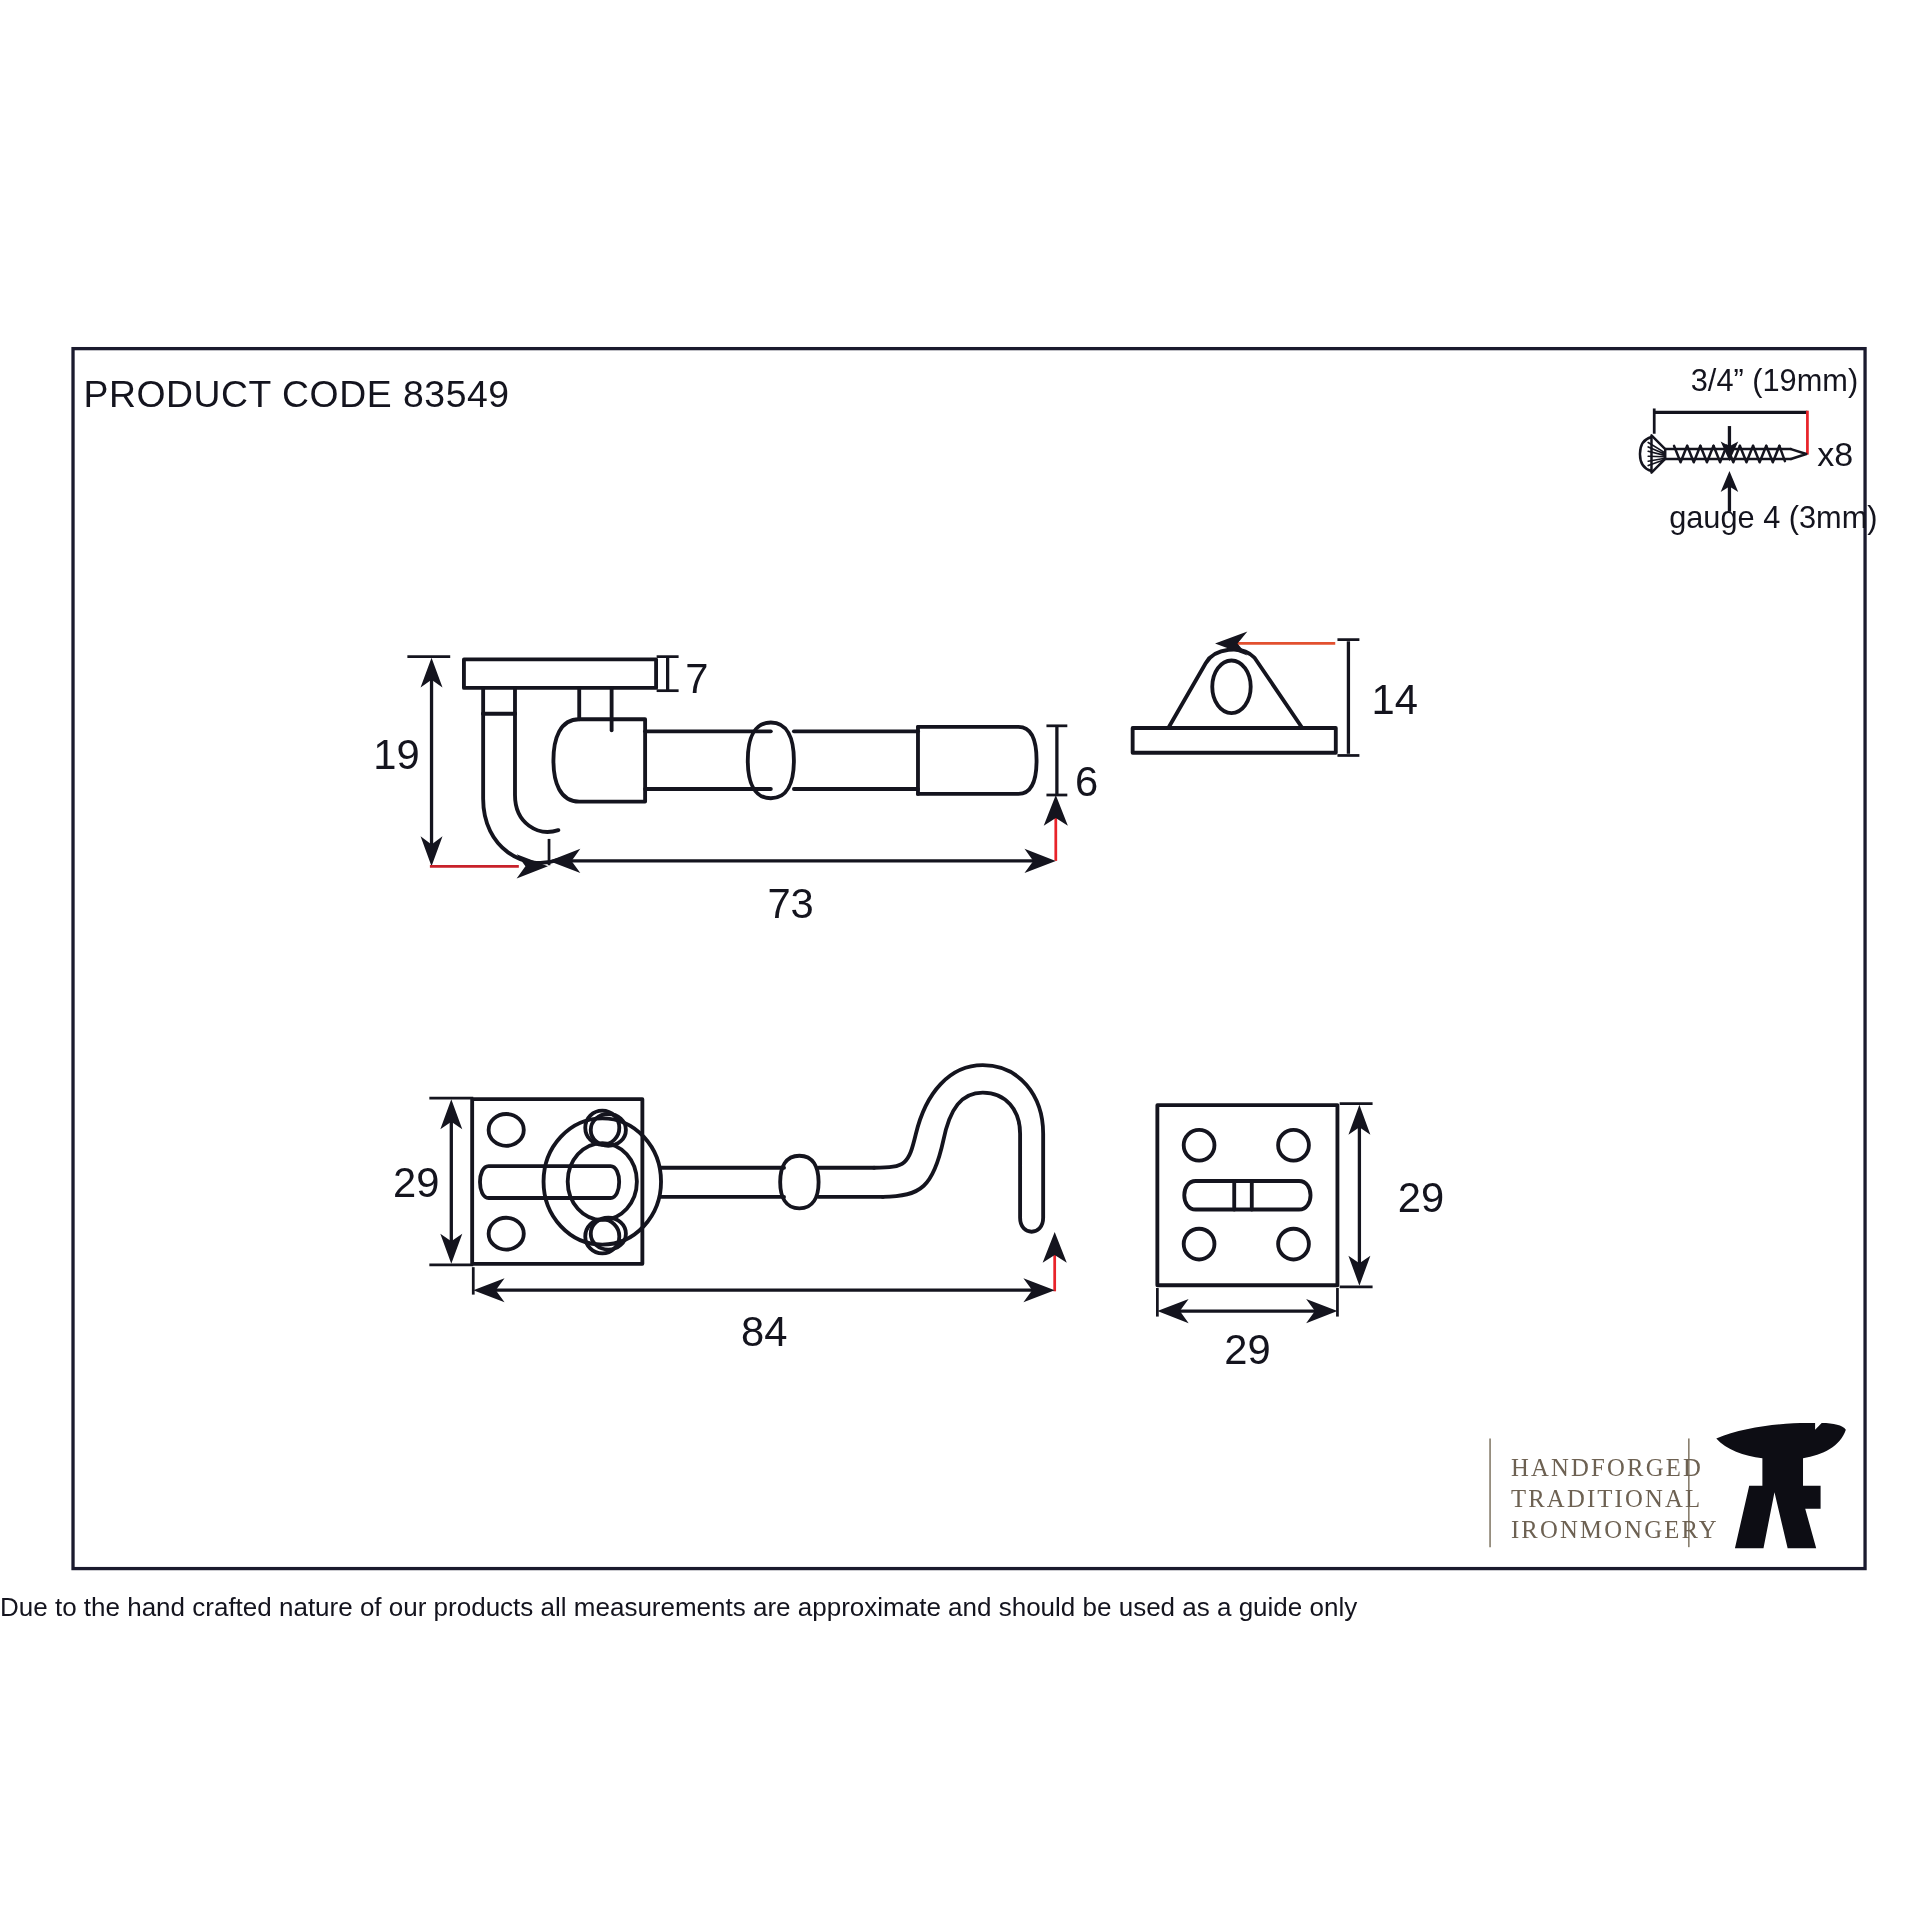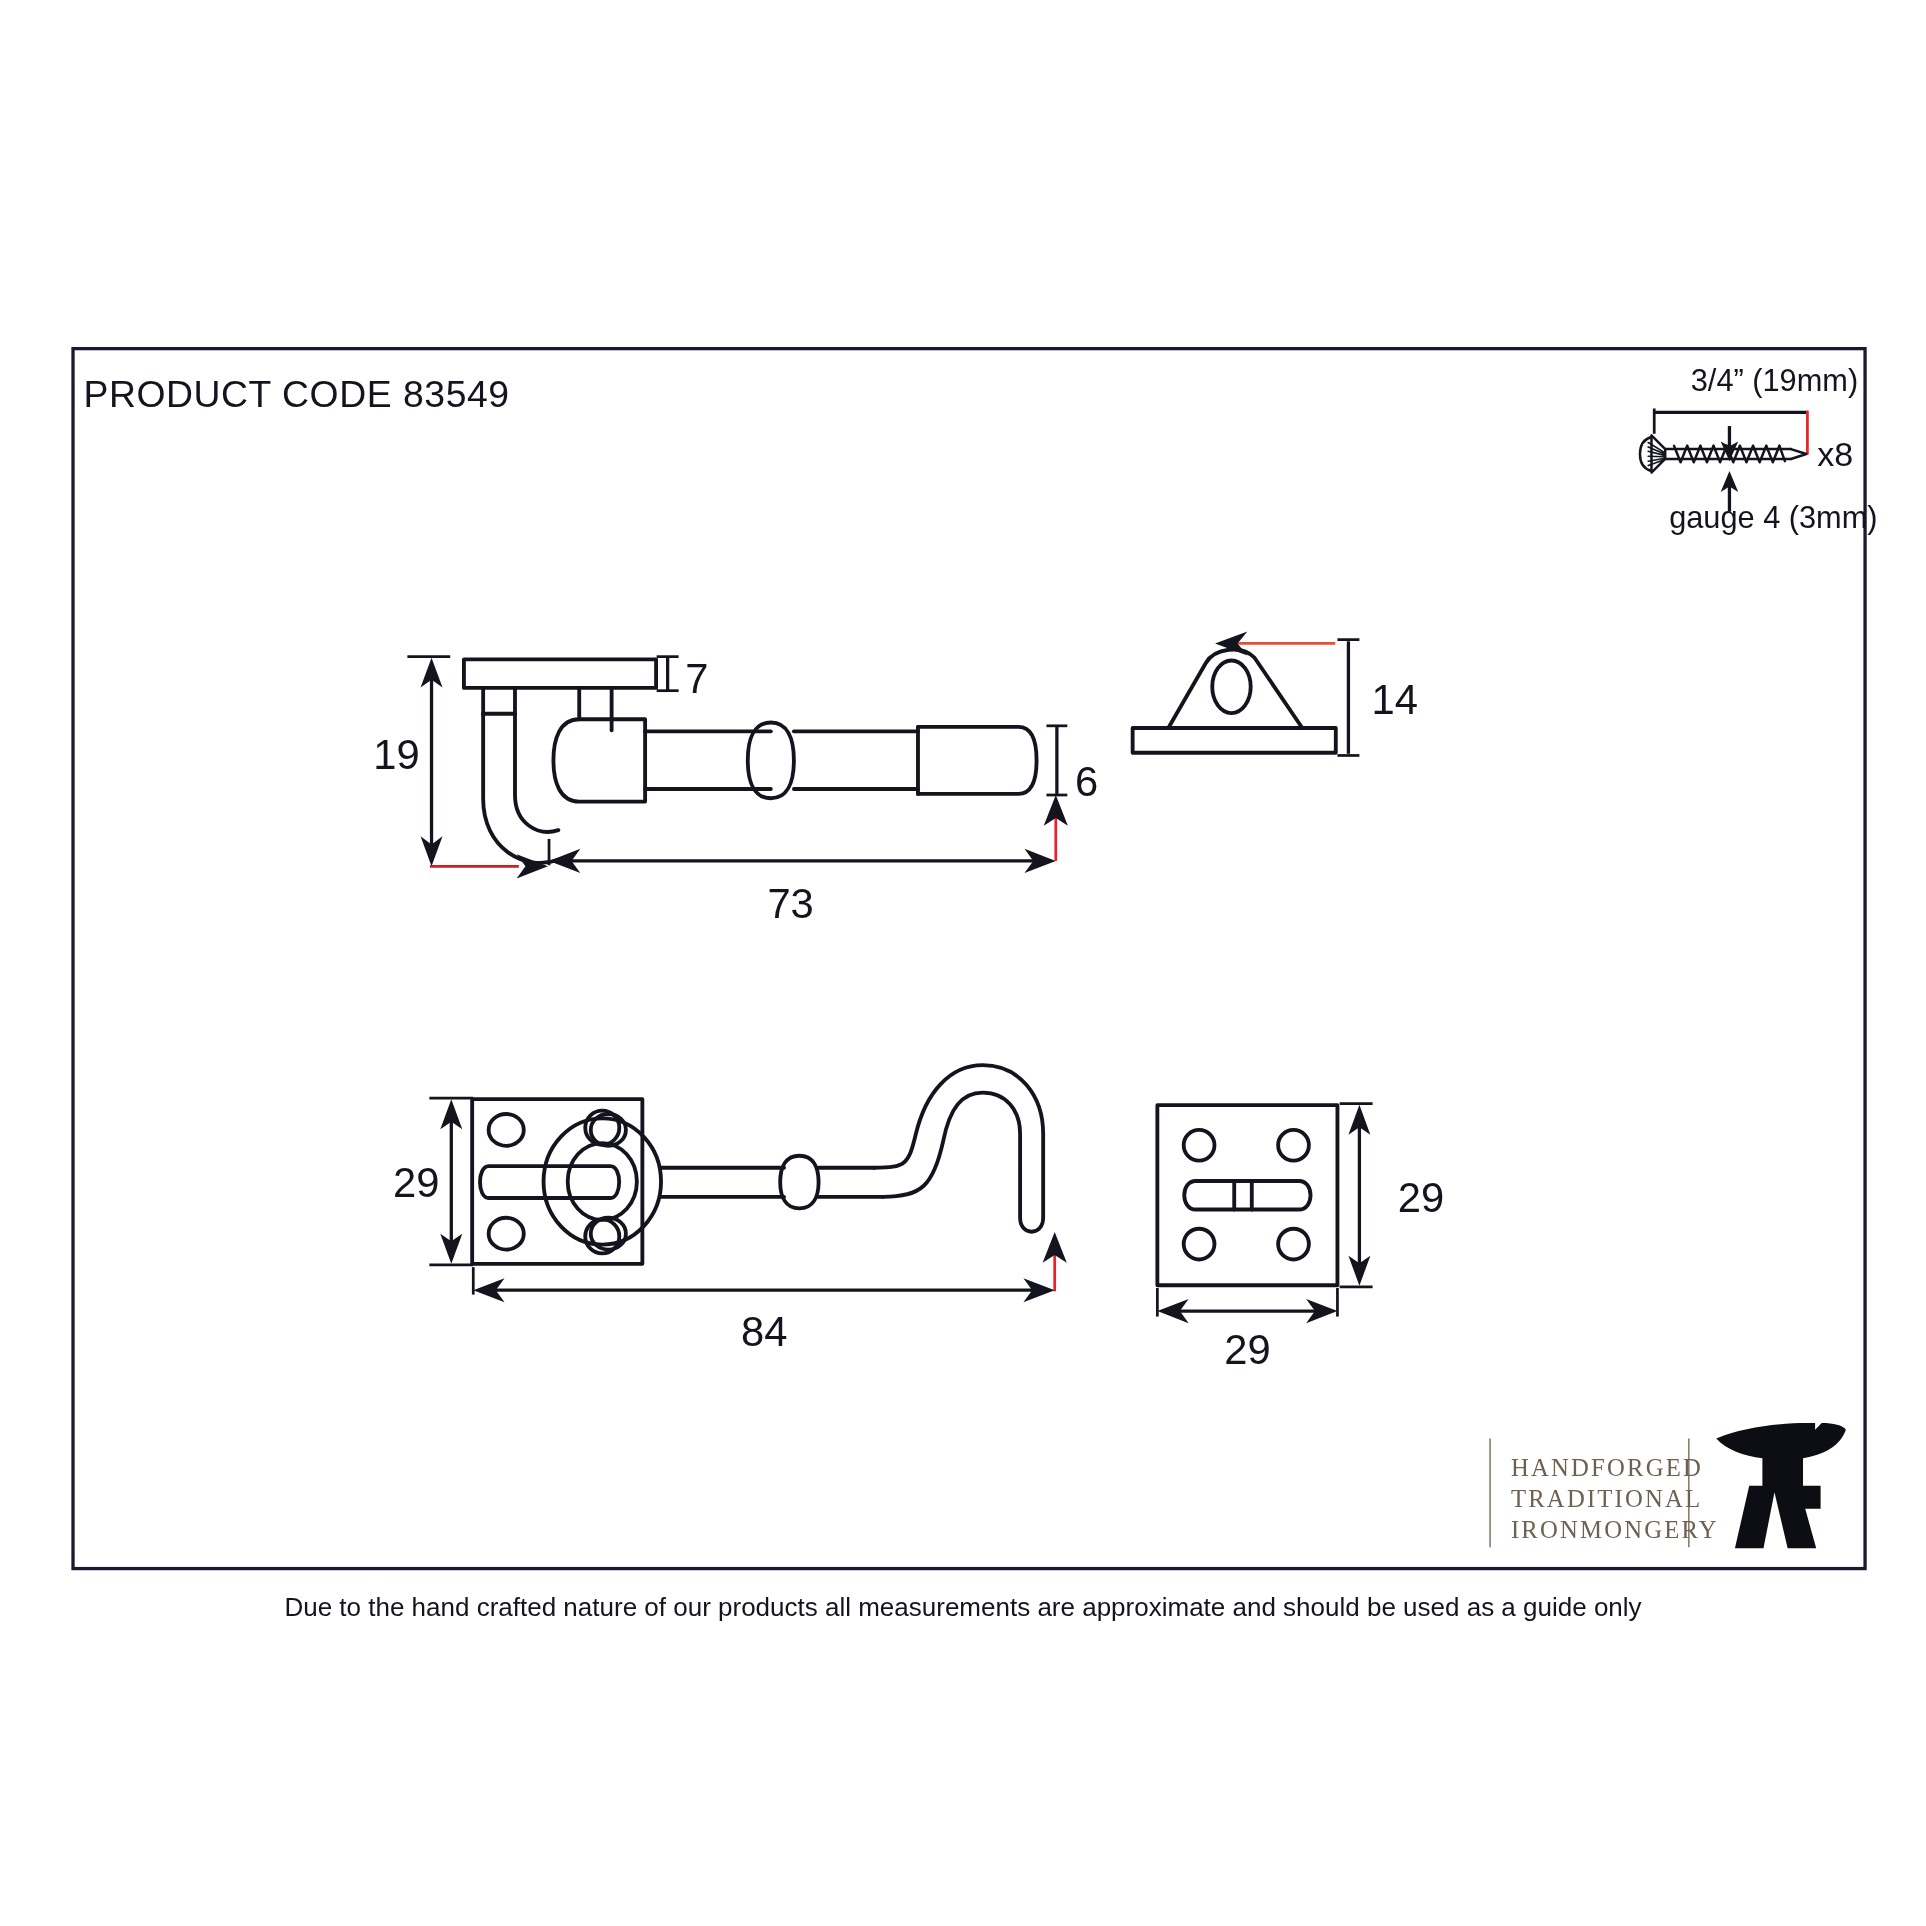--- a/index.html
+++ b/index.html
@@ -343,17 +343,17 @@
                L 3160 2820
                L 3186 2706
                L 3210 2706
                L 3210 2656
                C 3176 2652 3144 2640 3126 2620 Z"></path>
     </g>
   </g>
 
 </svg>
 
-<div style="position:absolute; left:0; top:1592px; width:1926px; text-align:center;
+<div style="position:absolute; left:0; top:1592px; width:1926px; text-align:left;
             font-size:26px; font-family:'Liberation Sans', sans-serif; color:#14141e;">Due to the hand crafted nature of our products all measurements are approximate and should be used as a guide only</div>
 
 </div>
 
 
 </body></html>

